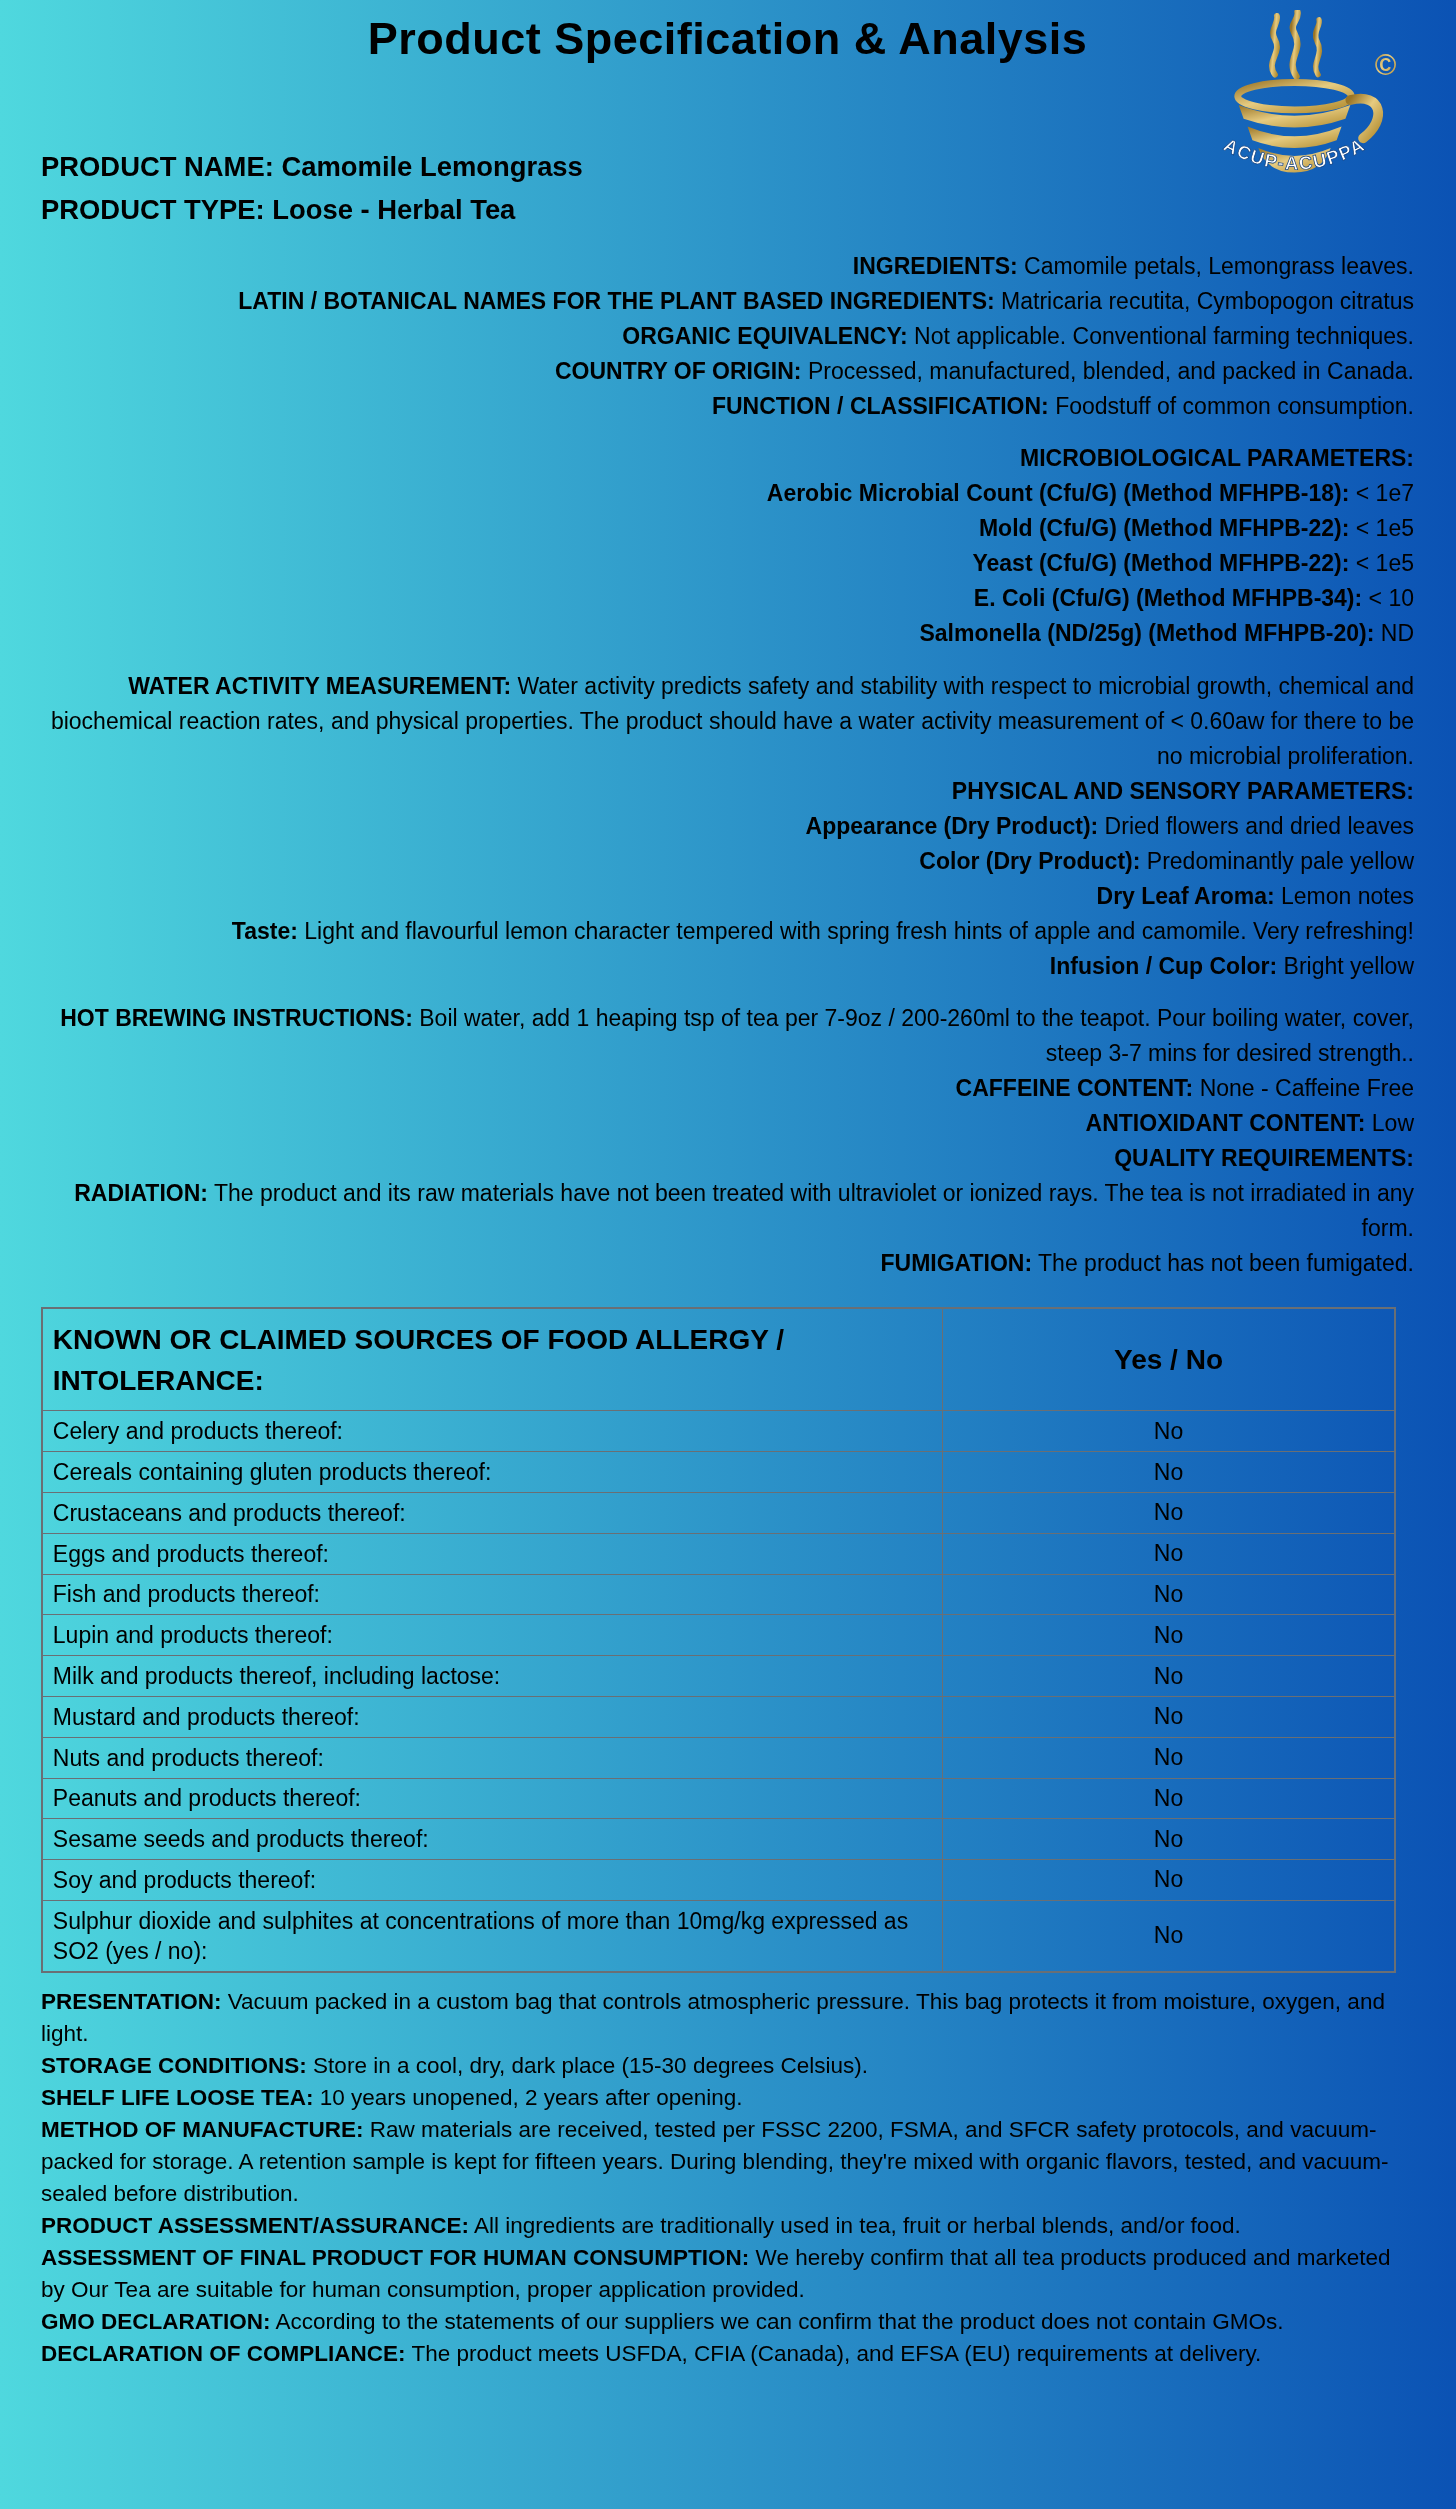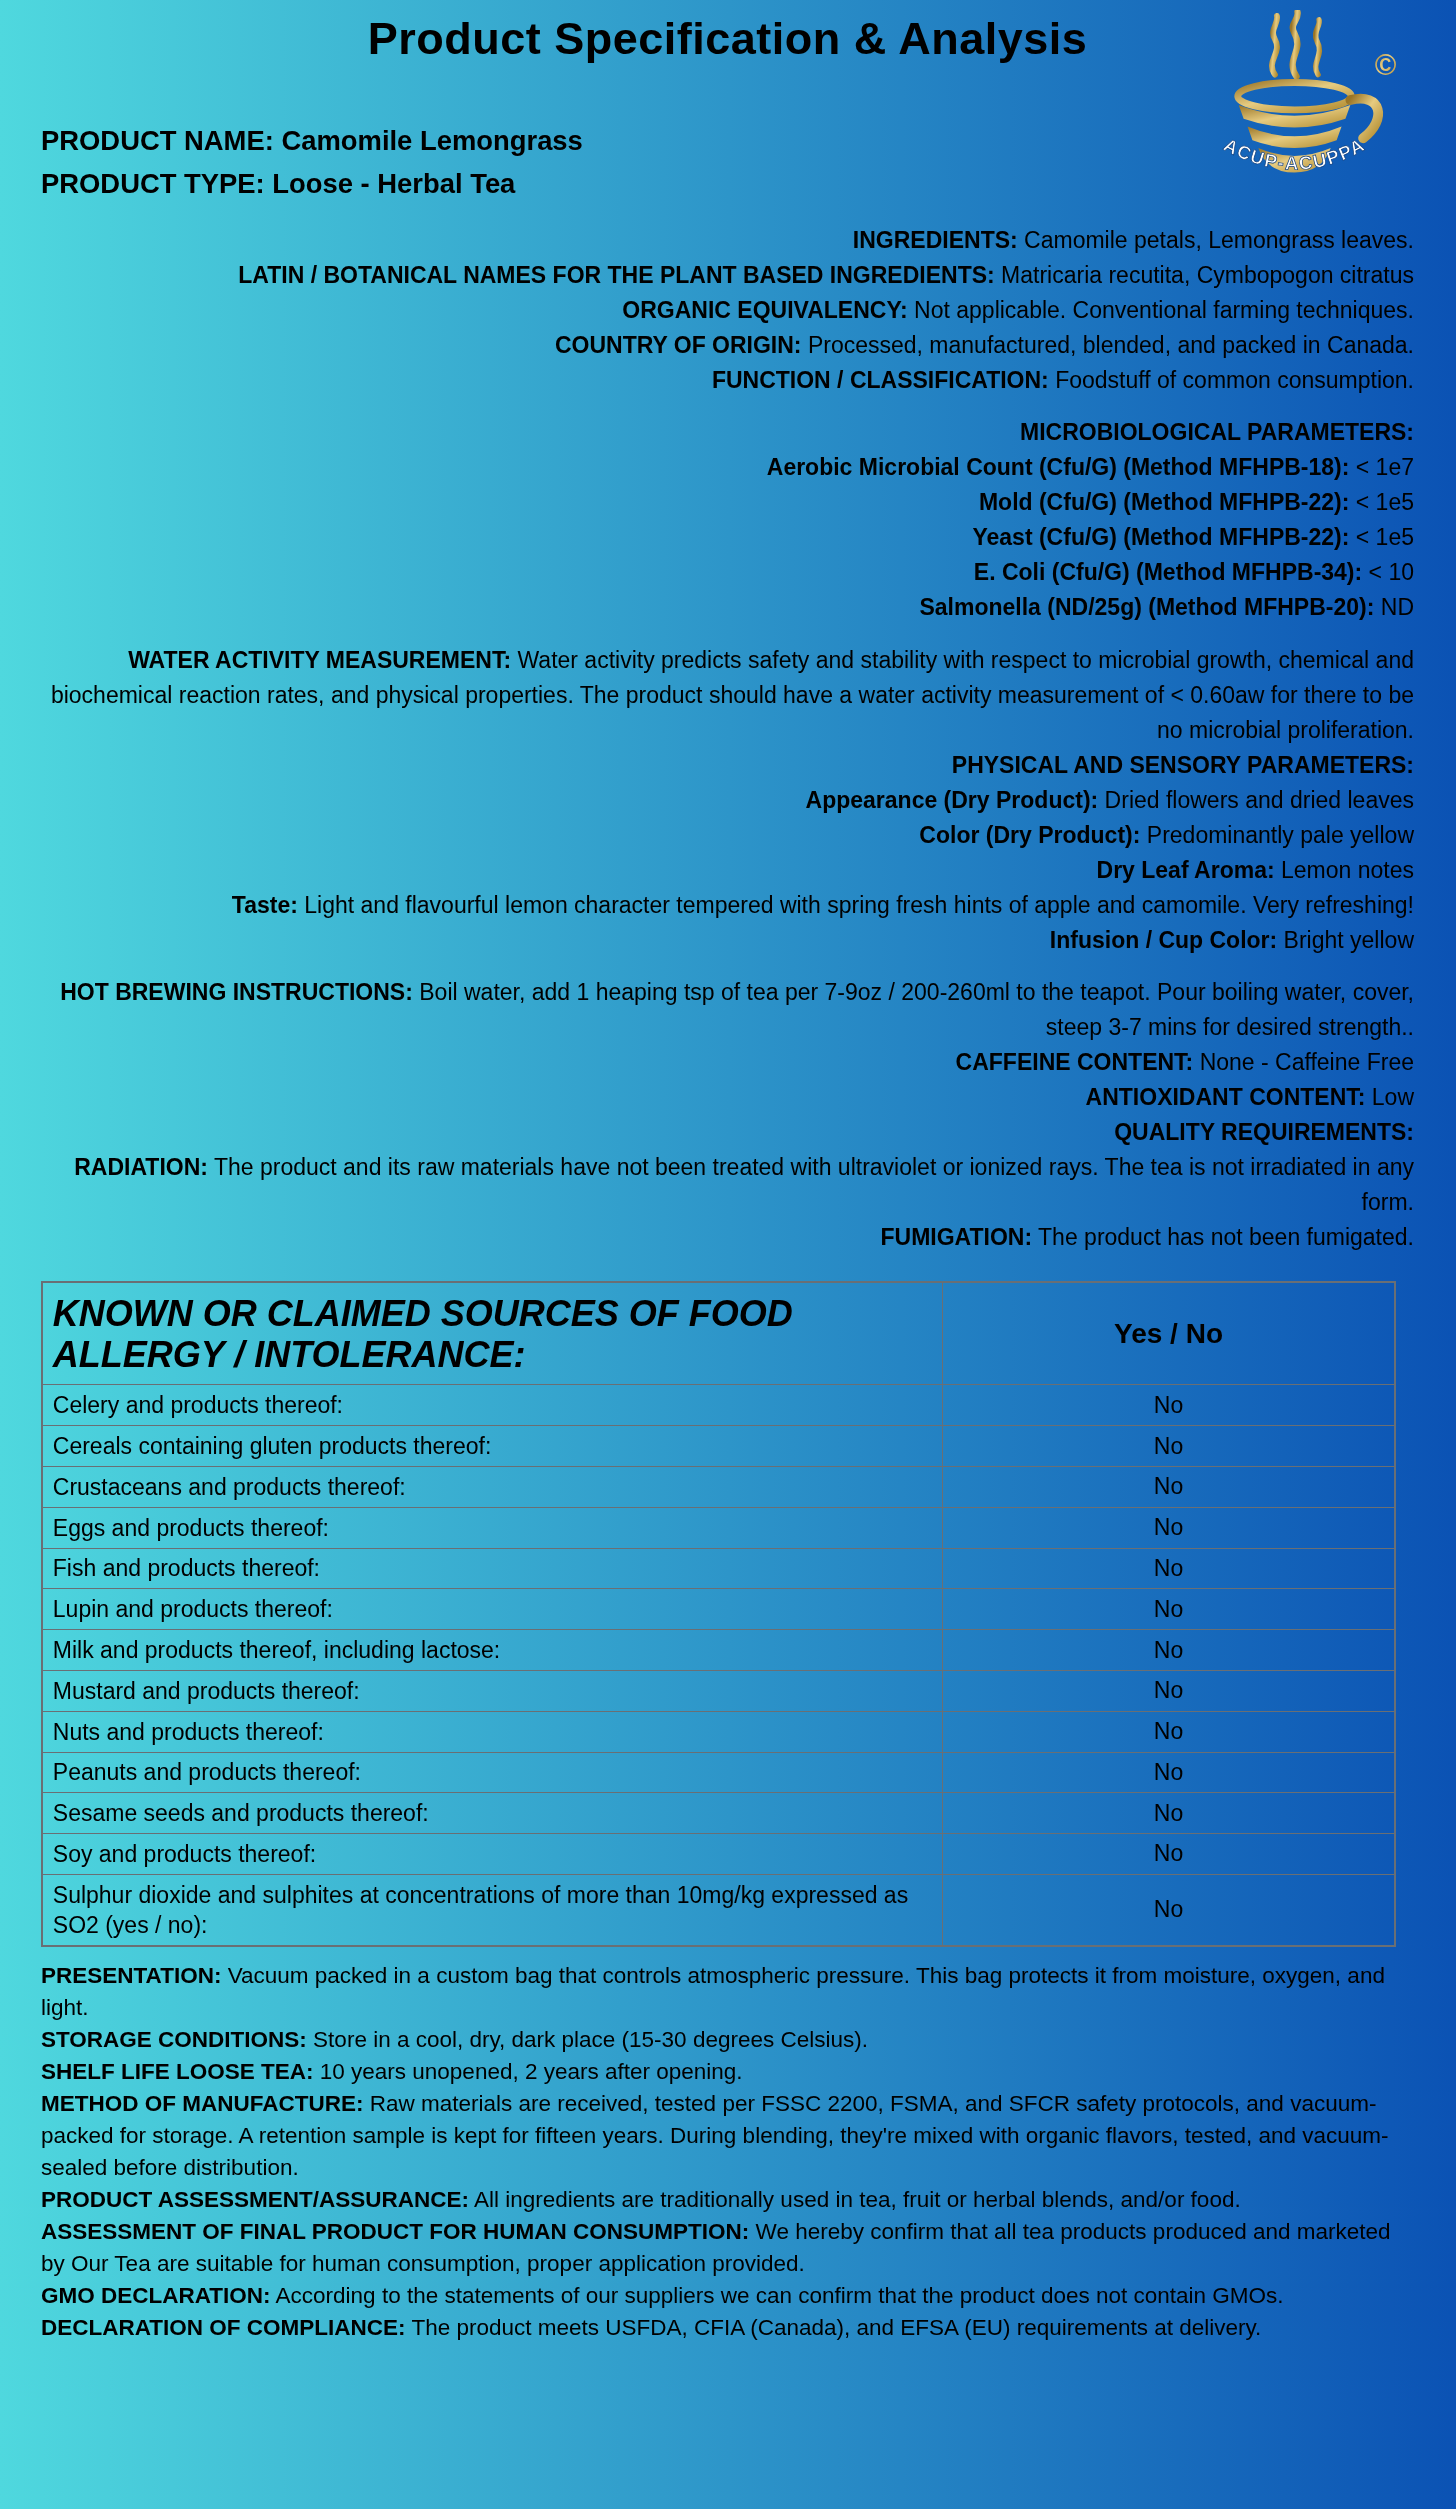--- a/index.html
+++ b/index.html
@@ -15,40 +15,40 @@
 
   .page-title {
     width:765px; margin:0 auto;
     text-align:center;
     font-size:45px; line-height:56px; font-weight:bold;
     letter-spacing:0.5px;
   }
 
   .logo { position:absolute; top:9.8px; right:37px; width:247px; height:188px; }
 
-  .product-block { margin-top:52px; font-size:27.4px; font-weight:bold; line-height:43px; }
+  .product-block { margin-top:78px; font-size:27.4px; font-weight:bold; line-height:43px; }
   .product-block p { margin:0; }
 
   .section { margin-top:17.6px; font-size:23px; line-height:35px; }
   .section p { margin:0;text-align:right; }
   .label { font-weight:bold; }
 
   table.allergy {
     width:1355px; margin-top:25.5px;
     border-collapse:collapse;
     border:2px solid var(--table-border,#6A6F74);
     table-layout:fixed;
   }
   table.allergy th, table.allergy td {
     border:1.5px solid var(--table-border,#6A6F74);
   }
   th.h-left {
     width:65%; text-align:left;
-    font-size:36px; line-height:41px; font-weight:bold;
-    padding:9.8px 9.8px; height:71px; vertical-align:middle;font-style:italic;
+    font-size:28px; line-height:41px; font-weight:bold;
+    padding:9.8px 9.8px; height:71px; vertical-align:middle;
   }
   th.h-right { text-align:center; font-size:28px; font-weight:bold; vertical-align:middle; }
   td.row-label {
     font-size:23px; line-height:30px;
     padding:4.9px 9.8px; height:30px; vertical-align:middle;
   }
   td.row-value { text-align:center; font-size:23px; vertical-align:middle; }
 
   .footer { margin-top:13.7px; font-size:22.5px; line-height:32px; }
   .footer p { margin:0; }

